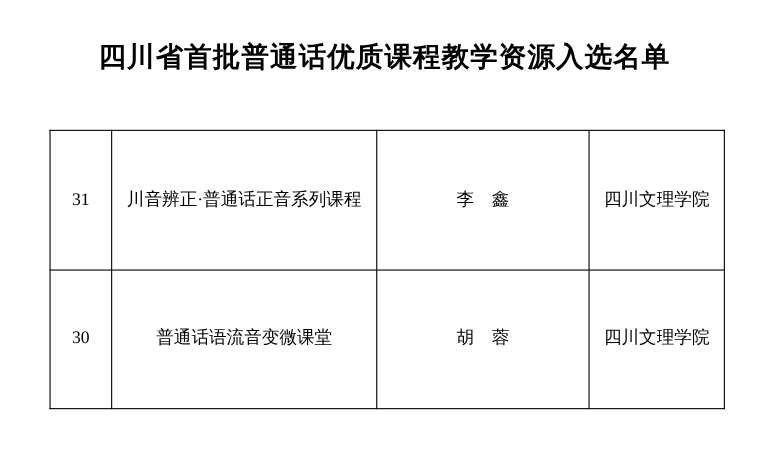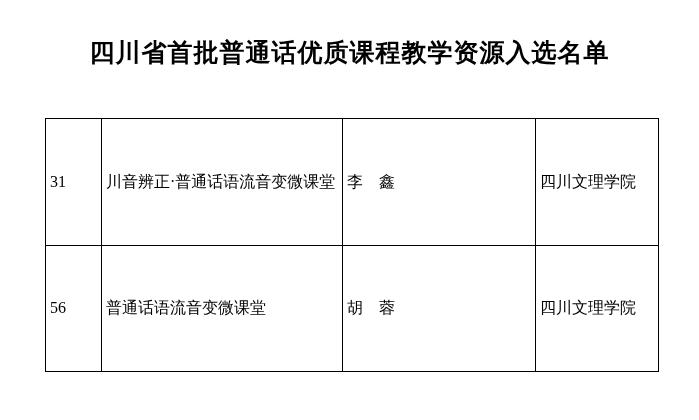--- a/index.html
+++ b/index.html
@@ -27,21 +27,21 @@
   }
   table.list-table {
     position: absolute;
     left: 45px; top: 118px;
     width: 613px; height: 254px;
     border-collapse: collapse;
     table-layout: fixed;
   }
   table.list-table td {
     border: 1px solid #000000;
-    text-align: left;
+    text-align: center;
     vertical-align: middle;
     font-size: 16px;
     line-height: 22px;
     padding: 2px 4px;
     height: 63px;
   }
   td.num { font-size: 15px; }
   col.c1 { width: 56px; }
   col.c2 { width: 241px; }
   col.c3 { width: 193px; }
@@ -57,26 +57,26 @@
   <table class="list-table">
     <colgroup>
       <col class="c1">
         <col class="c2">
         <col class="c3">
         <col class="c4">
     </colgroup>
     <tbody>
       <tr>
         <td class="num">31</td>
-        <td>川音辨正·普通话语流音变微课堂</td>
+        <td>川音辨正·普通话正音系列课程</td>
         <td>李　鑫</td>
         <td>四川文理学院</td>
       </tr>
       <tr>
-        <td class="num">56</td>
+        <td class="num">30</td>
         <td>普通话语流音变微课堂</td>
         <td>胡　蓉</td>
         <td>四川文理学院</td>
       </tr>
     </tbody>
   </table>
 
 </div>
 
 </body></html>

